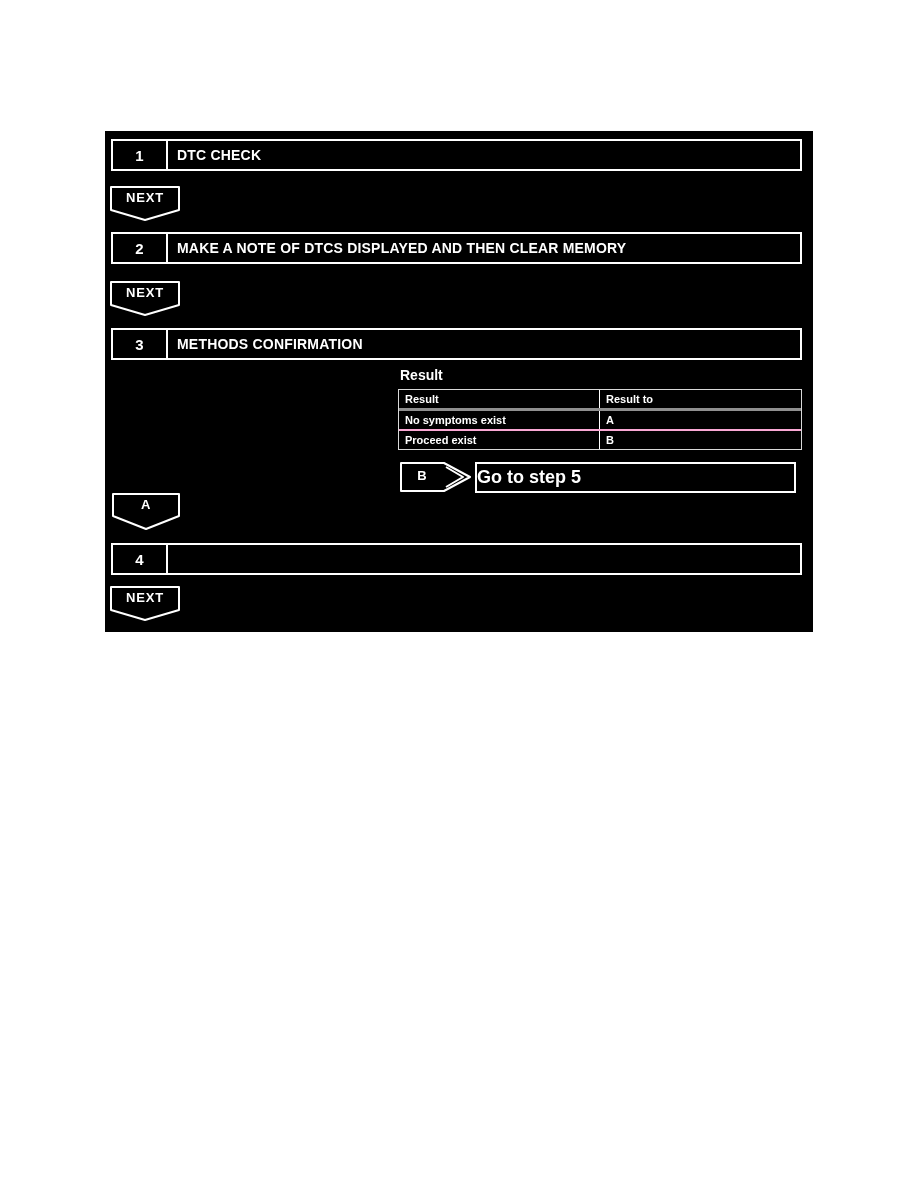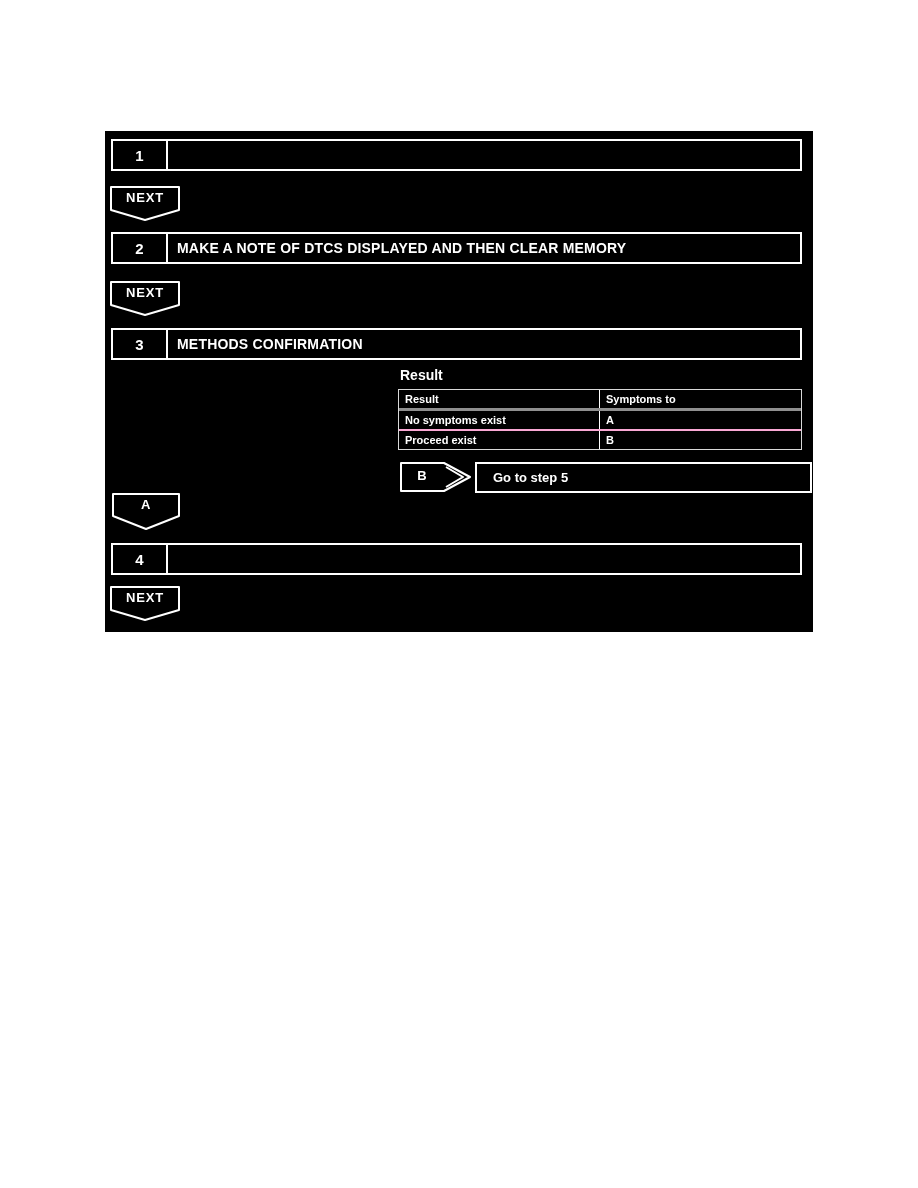--- a/index.html
+++ b/index.html
@@ -82,24 +82,24 @@
     font-weight: bold;
     font-size: 13px;
   }
 
   .goto-box {
     position: absolute;
     border: 2px solid #ffffff;
     background: #000000;
     color: #ffffff;
     font-weight: bold;
-    font-size: 13px;
-    display: flex;
-    align-items: center;
-    padding-left: 16px;
+    font-size: 18px;
+    display: flex;
+    align-items: center;
+    padding-left: 0;
   }
 
   .result-title {
     position: absolute;
     color: #ffffff;
     font-weight: bold;
     font-size: 14px;
   }
 
   .rtable {
@@ -126,20 +126,21 @@
   .rtable .cell.c1 { border-right: 1px solid #ffffff; }
 </style>
 </head>
 <body>
 
 <div class="page">
   <div class="panel">
 
     <div class="step-box" style="top:8px;">
       <div class="step-num">1</div>
+      <div class="step-title">DTC CHECK</div>
     </div>
 
     <div class="down-connector" style="left:5px; top:55px;">
       <svg width="70" height="36" viewBox="0 0 70 36">
         <polygon points="1,1 69,1 69,24 35,34 1,24" fill="#000000" stroke="#ffffff" stroke-width="2" stroke-linejoin="round"></polygon>
       </svg>
       <div class="lbl">NEXT</div>
     </div>
 
     <div class="step-box" style="top:101px;">
@@ -157,21 +158,21 @@
     <div class="step-box" style="top:197px;">
       <div class="step-num">3</div>
       <div class="step-title">METHODS CONFIRMATION</div>
     </div>
 
     <div class="result-title" style="left:295px; top:236px;">Result</div>
 
     <div class="rtable" style="left:293px; top:258px; width:402px;">
       <div class="row header">
         <div class="cell c1">Result</div>
-        <div class="cell">Symptoms to</div>
+        <div class="cell">Result to</div>
       </div>
       <div class="row mid">
         <div class="cell c1">No symptoms exist</div>
         <div class="cell">A</div>
       </div>
       <div class="row">
         <div class="cell c1">Proceed exist</div>
         <div class="cell">B</div>
       </div>
     </div>

